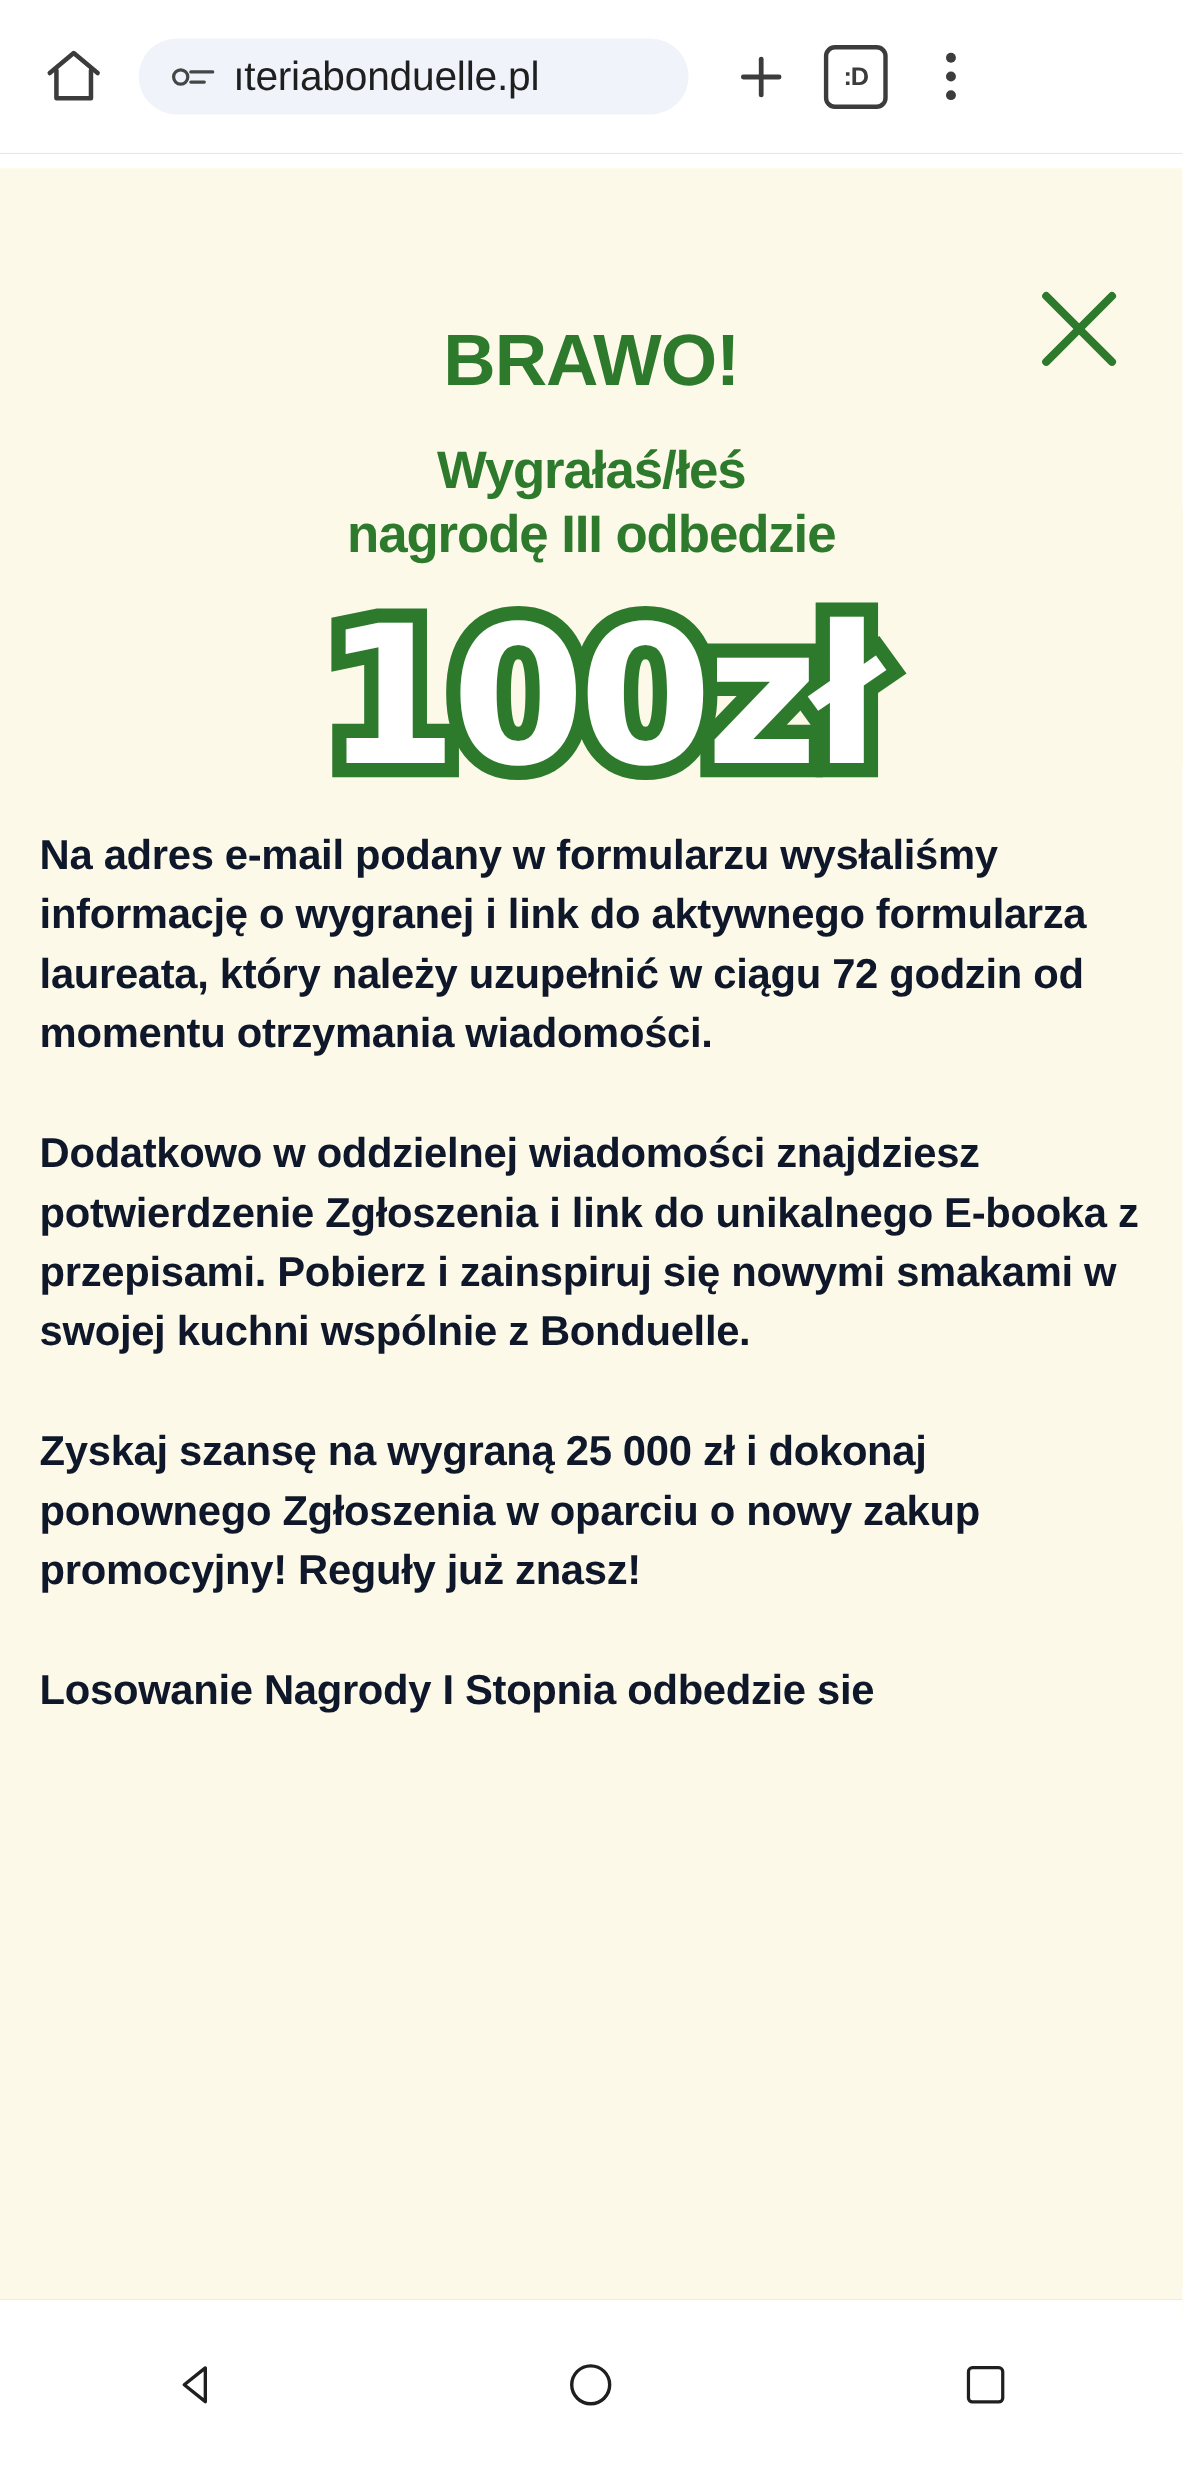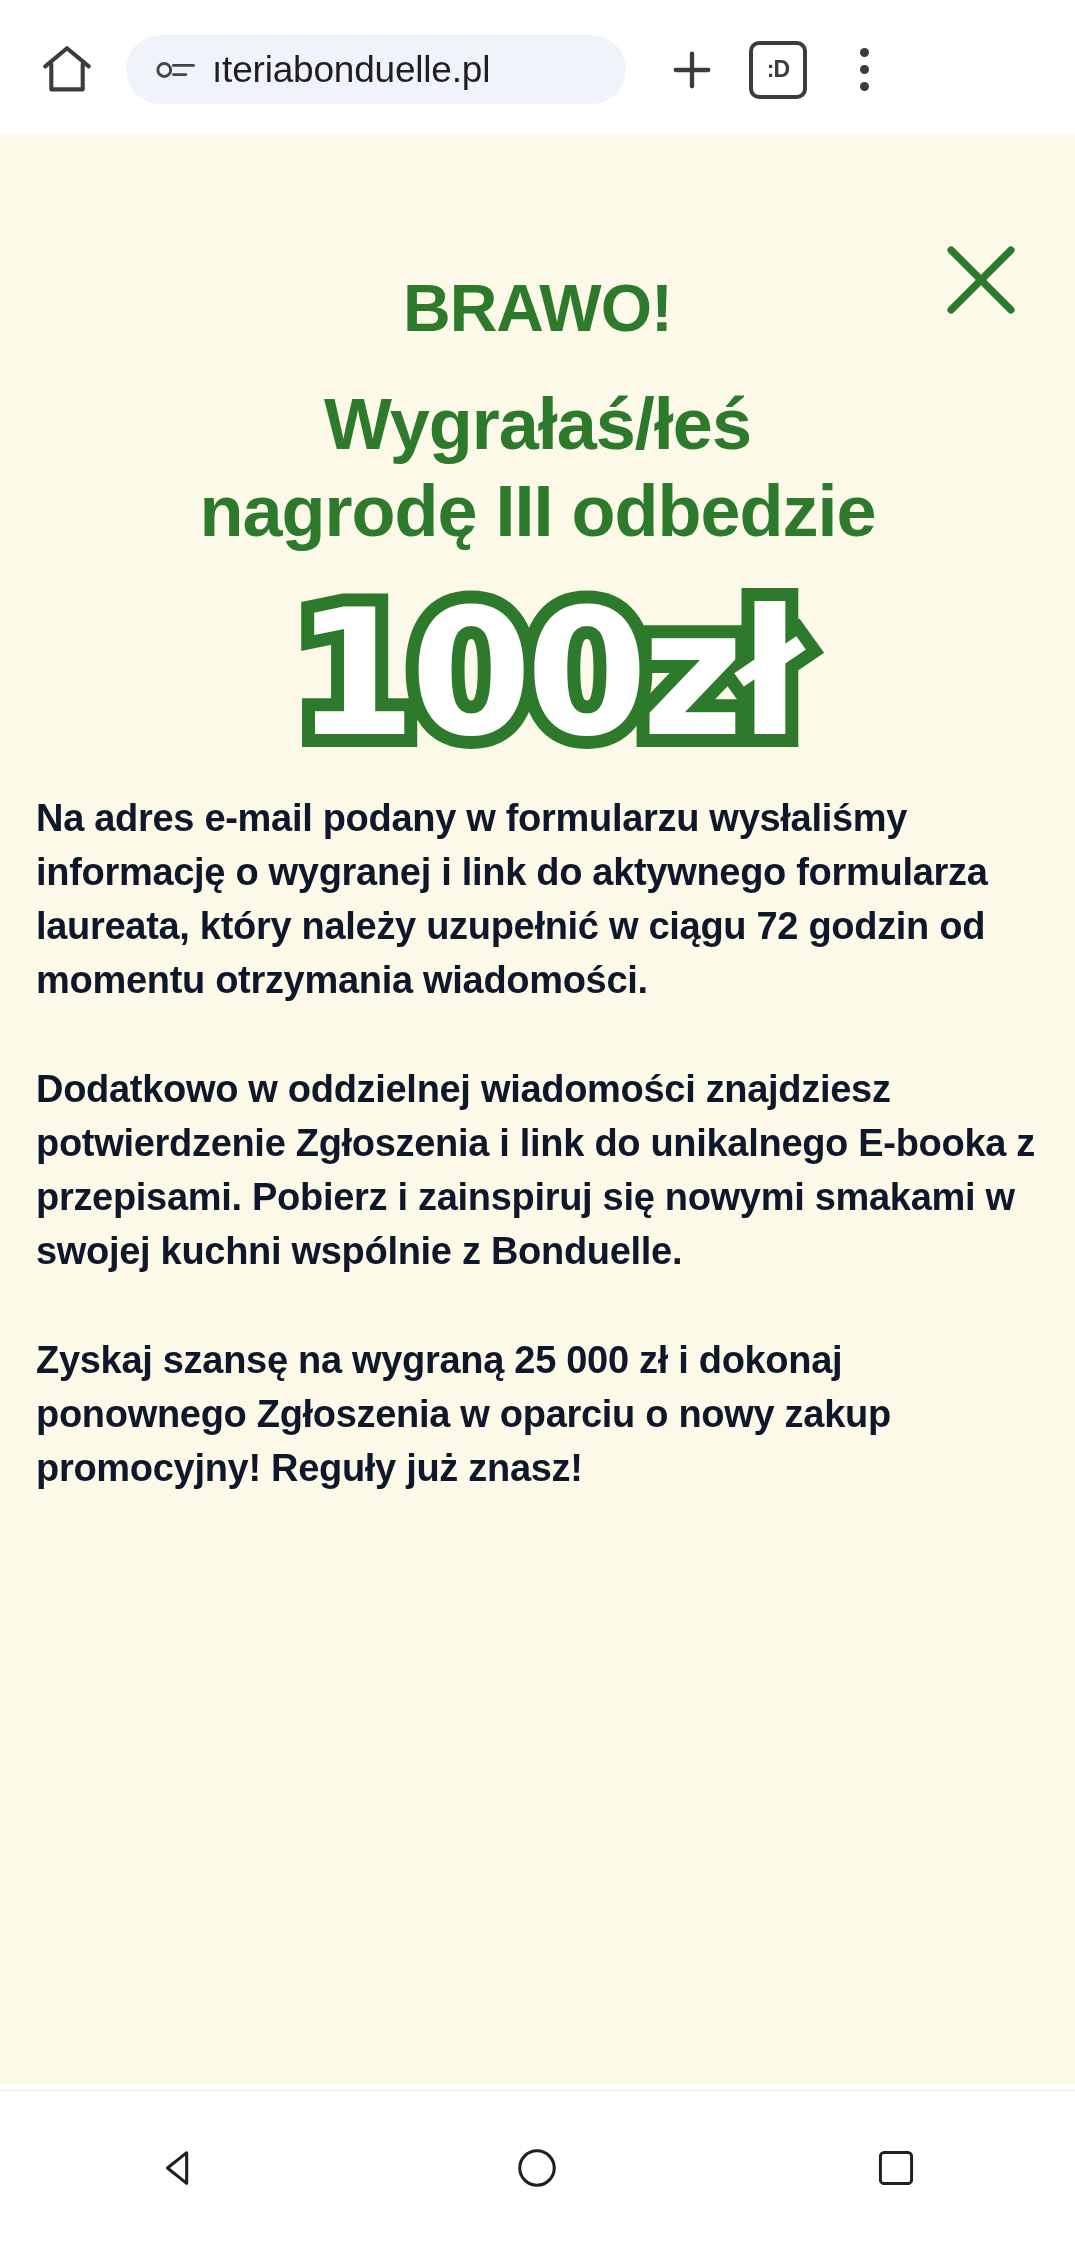--- a/index.html
+++ b/index.html
@@ -94,21 +94,21 @@
     height: 9px;
     border-radius: 50%;
     background: #3c3c3c;
     margin: 4px 0;
     display: block;
   }
 
   
   .page {
     position: absolute;
-    top: 134px;
+    top: 153px;
     left: 0;
     width: 1075px;
     height: 1950px;
     background: #fcf9e8;
     overflow: hidden;
   }
   .page-inner {
     position: relative;
     padding: 0 32px;
   }
@@ -124,21 +124,21 @@
     color: #2d7a2d;
     font-weight: 800;
     letter-spacing: -1px;
   }
   .brawo {
     font-size: 66px;
     padding-top: 138px;
     line-height: 1.1;
   }
   .wygralas {
-    font-size: 72px;
+    font-size: 48px;
     padding-top: 36px;
     line-height: 1.22;
   }
   .prize-wrap {
     display: flex;
     justify-content: center;
     margin-top: 26px;
     margin-bottom: 26px;
   }
   .prize {
@@ -246,20 +246,21 @@
     <div class="headline wygralas">Wygrałaś/łeś</div>
     <div class="headline wygralas" style="padding-top:0">nagrodę III odbedzie</div>
 
     <div class="prize-wrap">
       <div class="prize">100zł</div>
     </div>
 
     <div class="body-text">Na adres e-mail podany w formularzu wysłaliśmy informację o wygranej i link do aktywnego formularza laureata, który należy uzupełnić w ciągu 72 godzin od momentu otrzymania wiadomości.</div>
     <div class="body-text para-block">Dodatkowo w oddzielnej wiadomości znajdziesz potwierdzenie Zgłoszenia i link do unikalnego E-booka z przepisami. Pobierz i zainspiruj się nowymi smakami w swojej kuchni wspólnie z Bonduelle.</div>
     <div class="body-text para-block">Zyskaj szansę na wygraną 25 000 zł i dokonaj ponownego Zgłoszenia w oparciu o nowy zakup promocyjny! Reguły już znasz!</div>
+    <div class="body-text para-block clip-last">Losowanie Nagrody I Stopnia odbedzie sie</div>
 
   </div>
 </div>
 
 <div class="navbar">
   <div class="nav-item">
     <svg width="46" height="46" viewBox="0 0 24 24" fill="none" stroke="#1f1f1f" stroke-width="1.6" stroke-linejoin="round">
       <path d="M16 4 6 12l10 8z"></path>
     </svg>
   </div>

